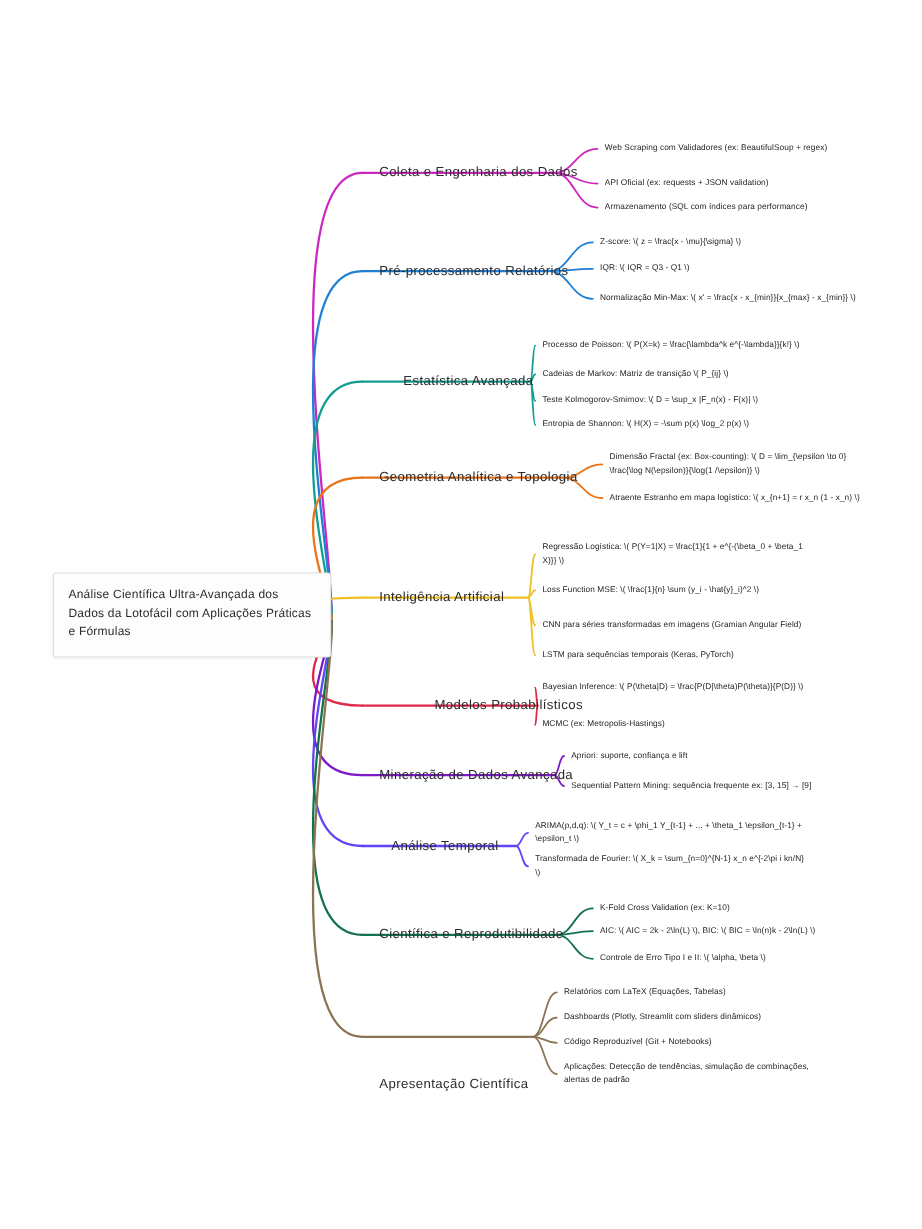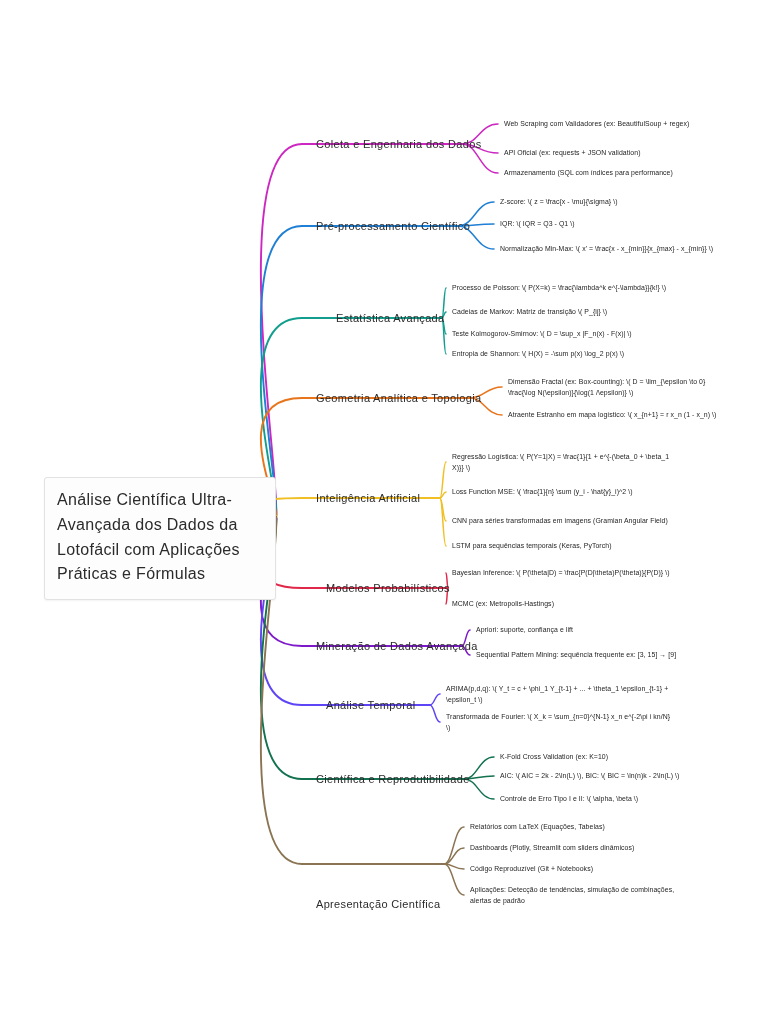--- a/index.html
+++ b/index.html
@@ -34,21 +34,21 @@
     top: 477px;
     width: 232px;
     box-sizing: border-box;
     padding: 10px 12px 12px 12px;
     background: #fdfdfd;
     border: 1px solid #e2e2e2;
     border-radius: 3px;
     box-shadow: 0 1px 2px rgba(0,0,0,0.05);
   }
   .root-title {
-    font-size: 16px;
+    font-size: 10px;
     line-height: 1.55;
     color: #2b2b2b;
     letter-spacing: 0.02em;
   }
   .branch-label {
     position: absolute;
     font-size: 11px;
     color: #2b2b2b;
     letter-spacing: 0.03em;
     white-space: nowrap;
@@ -145,38 +145,38 @@
 
   <div class="root-node">
     <div class="root-title">Análise Científica Ultra-Avançada dos Dados da Lotofácil com Aplicações Práticas e Fórmulas</div>
   </div>
 
   <div id="labels-layer">
       <div class="branch-label" style="left: 316px; top: 144px;">Coleta e Engenharia dos Dados</div>
       <div class="leaf-label two-line" style="left: 504px; top: 124px;">Web Scraping com Validadores (ex: BeautifulSoup + regex)</div>
       <div class="leaf-label" style="left: 504px; top: 153px;">API Oficial (ex: requests + JSON validation)</div>
       <div class="leaf-label" style="left: 504px; top: 173px;">Armazenamento (SQL com índices para performance)</div>
-      <div class="branch-label" style="left: 316px; top: 226px;">Pré-processamento Científico</div>
+      <div class="branch-label" style="left: 316px; top: 226px;">Pré-processamento Relatórios</div>
       <div class="leaf-label" style="left: 500px; top: 202px;">Z-score: \( z = \frac{x - \mu}{\sigma} \)</div>
       <div class="leaf-label" style="left: 500px; top: 224px;">IQR: \( IQR = Q3 - Q1 \)</div>
       <div class="leaf-label two-line" style="left: 500px; top: 249px;">Normalização Min-Max: \( x' = \frac{x - x_{min}}{x_{max} - x_{min}} \)</div>
       <div class="branch-label" style="left: 316px; top: 318px; padding-left: 20px;">Estatística Avançada</div>
       <div class="leaf-label two-line" style="left: 452px; top: 288px;">Processo de Poisson: \( P(X=k) = \frac{\lambda^k e^{-\lambda}}{k!} \)</div>
       <div class="leaf-label" style="left: 452px; top: 312px;">Cadeias de Markov: Matriz de transição \( P_{ij} \)</div>
       <div class="leaf-label" style="left: 452px; top: 334px;">Teste Kolmogorov-Smirnov: \( D = \sup_x |F_n(x) - F(x)| \)</div>
       <div class="leaf-label" style="left: 452px; top: 354px;">Entropia de Shannon: \( H(X) = -\sum p(x) \log_2 p(x) \)</div>
       <div class="branch-label" style="left: 316px; top: 398px;">Geometria Analítica e Topologia</div>
       <div class="leaf-label two-line" style="left: 508px; top: 387px;">Dimensão Fractal (ex: Box-counting): \( D = \lim_{\epsilon \to 0} \frac{\log N(\epsilon)}{\log(1 /\epsilon)} \)</div>
       <div class="leaf-label two-line" style="left: 508px; top: 415px;">Atraente Estranho em mapa logístico: \( x_{n+1} = r x_n (1 - x_n) \)</div>
       <div class="branch-label" style="left: 316px; top: 498px;">Inteligência Artificial</div>
       <div class="leaf-label two-line" style="left: 452px; top: 462px;">Regressão Logística: \( P(Y=1|X) = \frac{1}{1 + e^{-(\beta_0 + \beta_1 X)}} \)</div>
       <div class="leaf-label two-line" style="left: 452px; top: 492px;">Loss Function MSE: \( \frac{1}{n} \sum (y_i - \hat{y}_i)^2 \)</div>
       <div class="leaf-label two-line" style="left: 452px; top: 521px;">CNN para séries transformadas em imagens (Gramian Angular Field)</div>
       <div class="leaf-label" style="left: 452px; top: 546px;">LSTM para sequências temporais (Keras, PyTorch)</div>
-      <div class="branch-label" style="left: 300px; top: 588px; padding-left: 26px;">Modelos Probabilísticos</div>
+      <div class="branch-label" style="left: 336px; top: 588px; padding-left: 26px;">Modelos Probabilísticos</div>
       <div class="leaf-label two-line" style="left: 452px; top: 573px;">Bayesian Inference: \( P(\theta|D) = \frac{P(D|\theta)P(\theta)}{P(D)} \)</div>
       <div class="leaf-label" style="left: 452px; top: 604px;">MCMC (ex: Metropolis-Hastings)</div>
       <div class="branch-label" style="left: 316px; top: 646px;">Mineração de Dados Avançada</div>
       <div class="leaf-label" style="left: 476px; top: 630px;">Apriori: suporte, confiança e lift</div>
       <div class="leaf-label two-line" style="left: 476px; top: 655px;">Sequential Pattern Mining: sequência frequente ex: [3, 15] → [9]</div>
       <div class="branch-label" style="left: 316px; top: 705px; margin-left: 10px;">Análise Temporal</div>
       <div class="leaf-label two-line" style="left: 446px; top: 694px;">ARIMA(p,d,q): \( Y_t = c + \phi_1 Y_{t-1} + ... + \theta_1 \epsilon_{t-1} + \epsilon_t \)</div>
       <div class="leaf-label two-line" style="left: 446px; top: 722px;">Transformada de Fourier: \( X_k = \sum_{n=0}^{N-1} x_n e^{-2\pi i kn/N} \)</div>
       <div class="branch-label" style="left: 316px; top: 779px;">Científica e Reprodutibilidade</div>
       <div class="leaf-label" style="left: 500px; top: 757px;">K-Fold Cross Validation (ex: K=10)</div>

